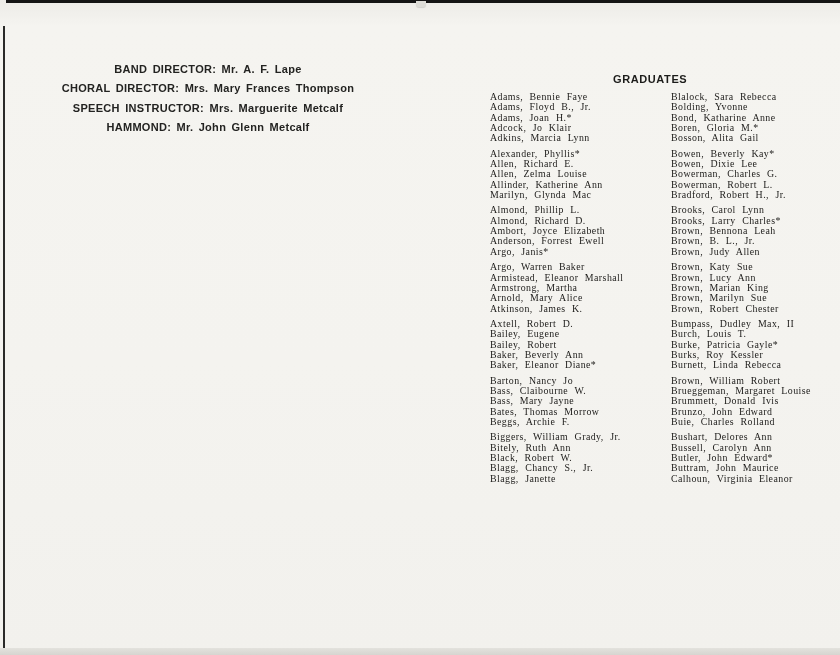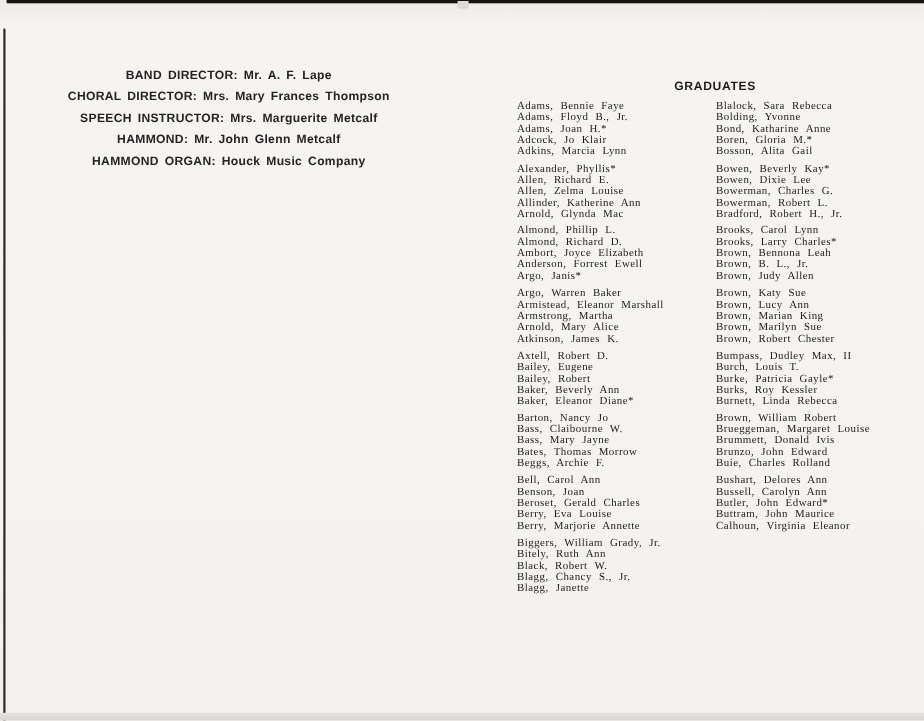--- a/index.html
+++ b/index.html
@@ -50,21 +50,21 @@
   }
 
   
   .grad-heading {
     position: absolute; left: 193px; top: 73px;
     font-family: "Liberation Sans", sans-serif;
     font-size: 11px; font-weight: bold; letter-spacing: 0.6px;
     color: #1c1c1a;
   }
   .name-col {
-    position: absolute; top: 92px; width: 182px;
+    position: absolute; top: 92px; width: 182px; margin-left: 20px;
   }
   .name-col-1 { left: 50px; }
   .name-col-2 { left: 231px; }
   .name-group { margin-bottom: 5px; }
   .name-line {
     font-family: "Liberation Serif", "DejaVu Serif", serif;
     font-size: 9.9px; line-height: 10.35px;
     letter-spacing: 0.45px; word-spacing: 3.5px;
     color: #1d1c1a;
     white-space: nowrap;
@@ -77,40 +77,39 @@
 <div class="left-edge"></div>
 <div class="bottom-band"></div>
 <div class="binding-notch"></div>
 
 <div class="page page-left">
   <div class="credits">
     <div class="credit-line">BAND DIRECTOR: Mr. A. F. Lape</div>
     <div class="credit-line">CHORAL DIRECTOR: Mrs. Mary Frances Thompson</div>
     <div class="credit-line">SPEECH INSTRUCTOR: Mrs. Marguerite Metcalf</div>
     <div class="credit-line">HAMMOND: Mr. John Glenn Metcalf</div>
-    <div class="credit-line">HAMMOND ORGAN: Houck Music Company</div>
   </div>
 </div>
 
 <div class="page page-right">
   <div class="grad-heading">GRADUATES</div>
   <div class="name-col name-col-1">
       <div class="name-group">
         <div class="name-line">Adams, Bennie Faye</div>
         <div class="name-line">Adams, Floyd B., Jr.</div>
         <div class="name-line">Adams, Joan H.*</div>
         <div class="name-line">Adcock, Jo Klair</div>
         <div class="name-line">Adkins, Marcia Lynn</div>
       </div>
       <div class="name-group">
         <div class="name-line">Alexander, Phyllis*</div>
         <div class="name-line">Allen, Richard E.</div>
         <div class="name-line">Allen, Zelma Louise</div>
         <div class="name-line">Allinder, Katherine Ann</div>
-        <div class="name-line">Arnold, Glynda Mac</div>
+        <div class="name-line">Marilyn, Glynda Mac</div>
       </div>
       <div class="name-group">
         <div class="name-line">Almond, Phillip L.</div>
         <div class="name-line">Almond, Richard D.</div>
         <div class="name-line">Ambort, Joyce Elizabeth</div>
         <div class="name-line">Anderson, Forrest Ewell</div>
         <div class="name-line">Argo, Janis*</div>
       </div>
       <div class="name-group">
         <div class="name-line">Argo, Warren Baker</div>
@@ -125,27 +124,20 @@
         <div class="name-line">Bailey, Robert</div>
         <div class="name-line">Baker, Beverly Ann</div>
         <div class="name-line">Baker, Eleanor Diane*</div>
       </div>
       <div class="name-group">
         <div class="name-line">Barton, Nancy Jo</div>
         <div class="name-line">Bass, Claibourne W.</div>
         <div class="name-line">Bass, Mary Jayne</div>
         <div class="name-line">Bates, Thomas Morrow</div>
         <div class="name-line">Beggs, Archie F.</div>
-      </div>
-      <div class="name-group">
-        <div class="name-line">Bell, Carol Ann</div>
-        <div class="name-line">Benson, Joan</div>
-        <div class="name-line">Beroset, Gerald Charles</div>
-        <div class="name-line">Berry, Eva Louise</div>
-        <div class="name-line">Berry, Marjorie Annette</div>
       </div>
       <div class="name-group">
         <div class="name-line">Biggers, William Grady, Jr.</div>
         <div class="name-line">Bitely, Ruth Ann</div>
         <div class="name-line">Black, Robert W.</div>
         <div class="name-line">Blagg, Chancy S., Jr.</div>
         <div class="name-line">Blagg, Janette</div>
       </div>
     </div>
   <div class="name-col name-col-2">

